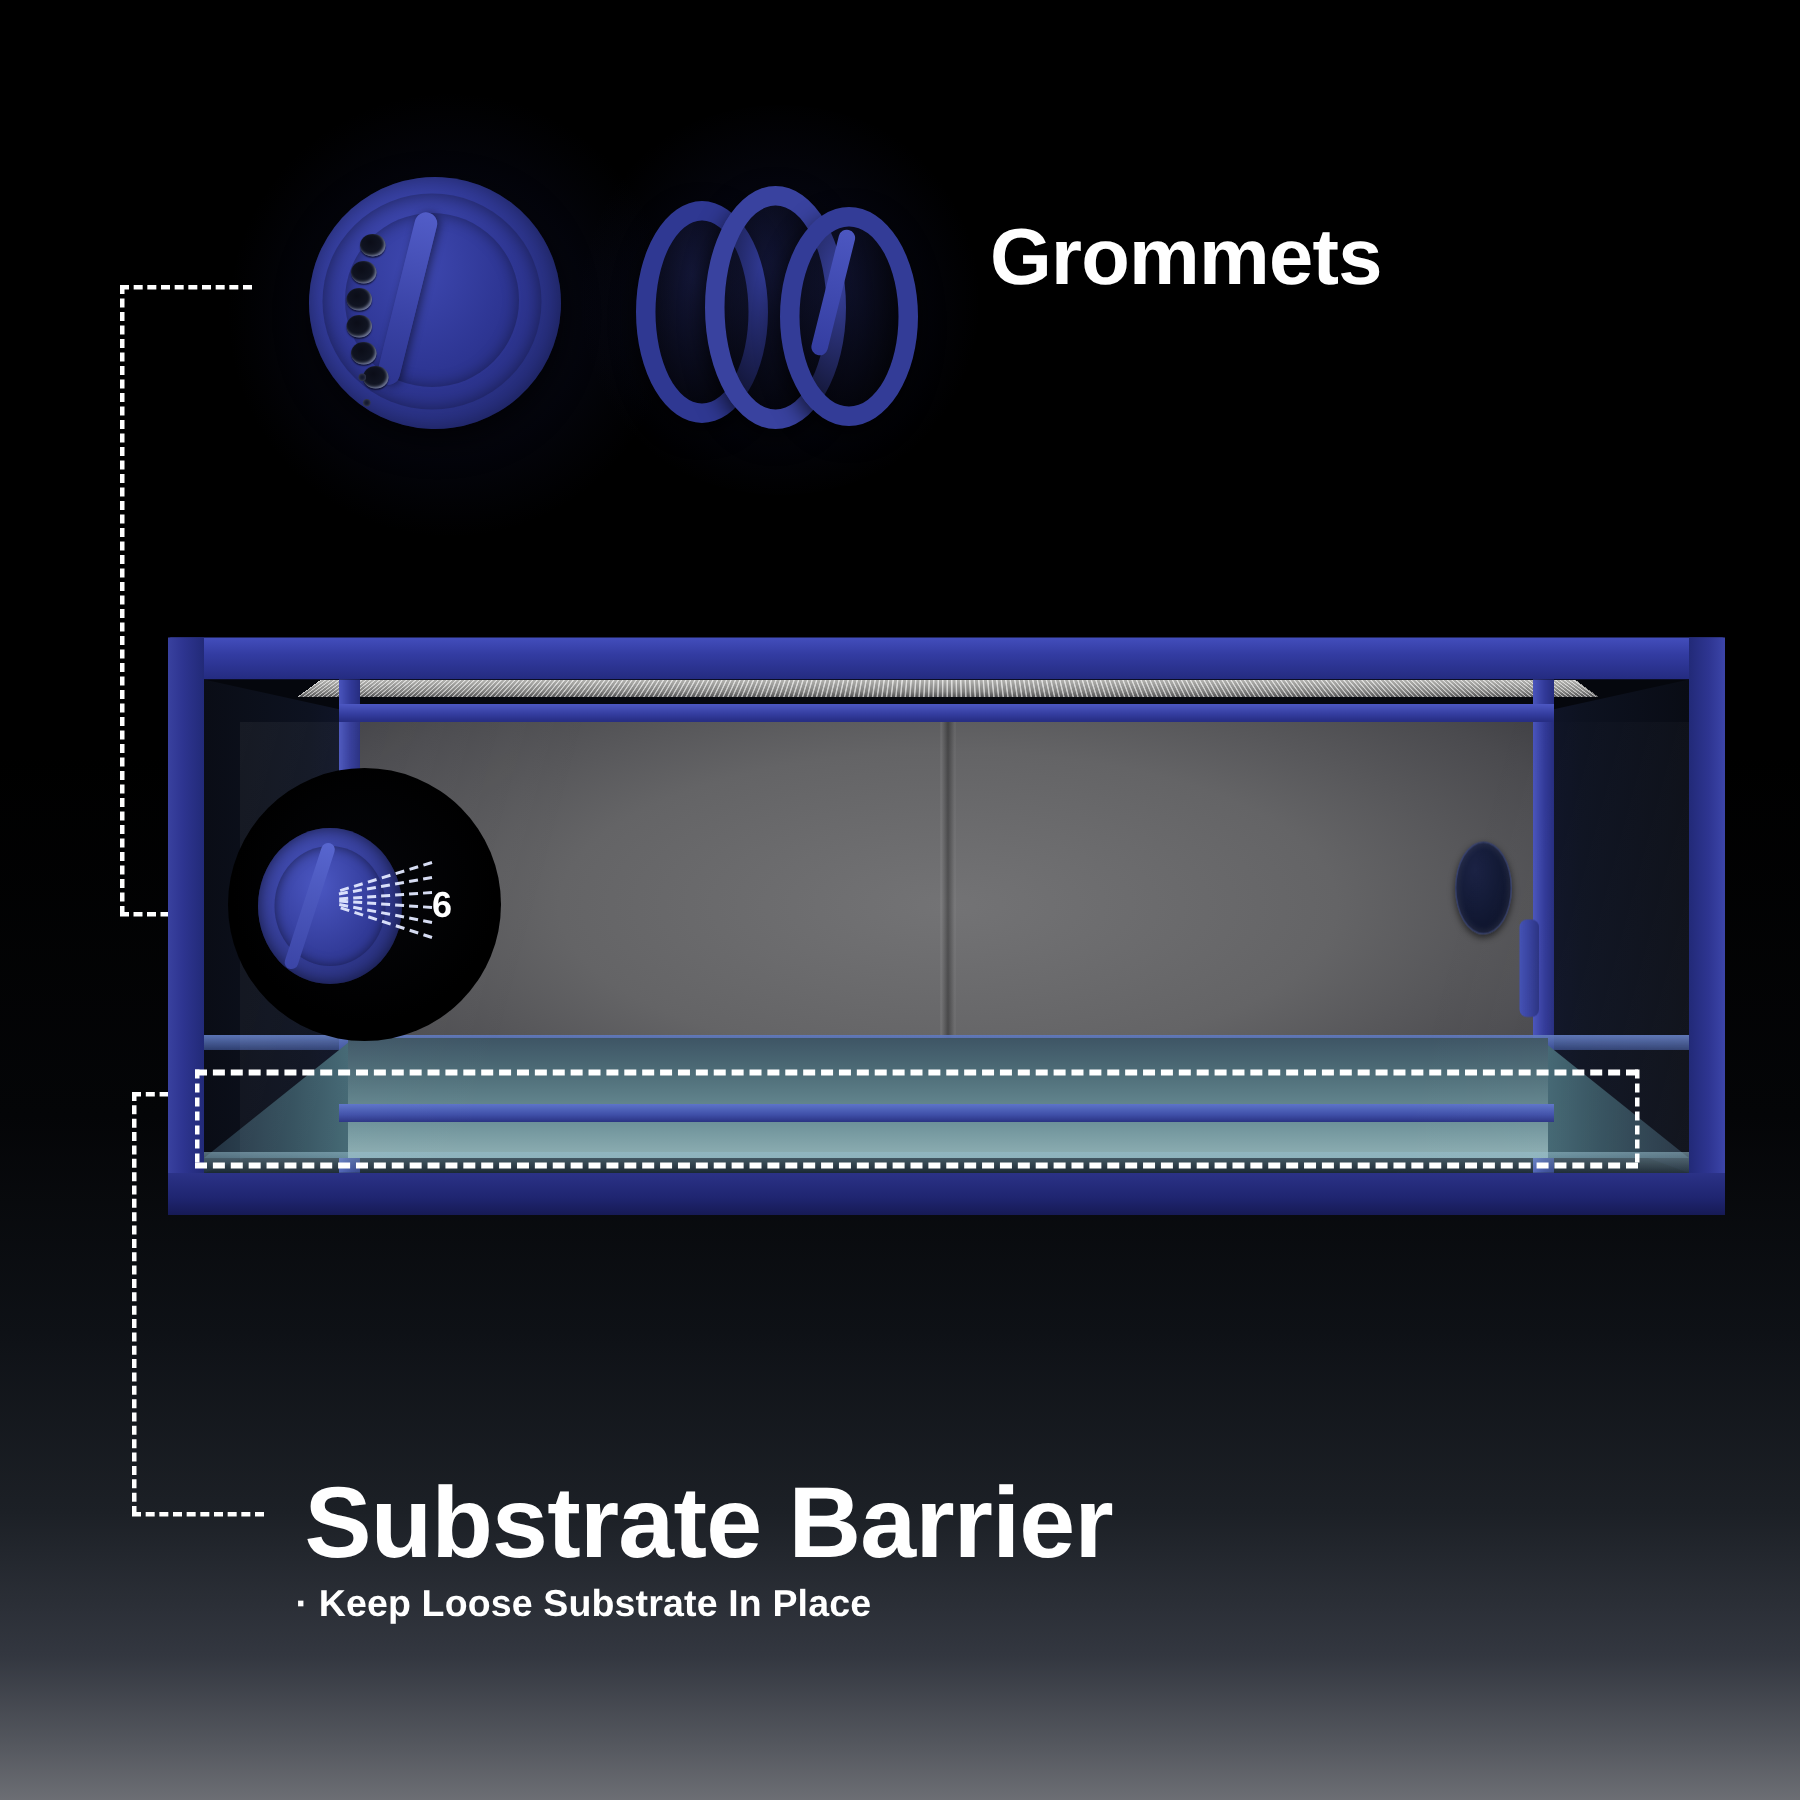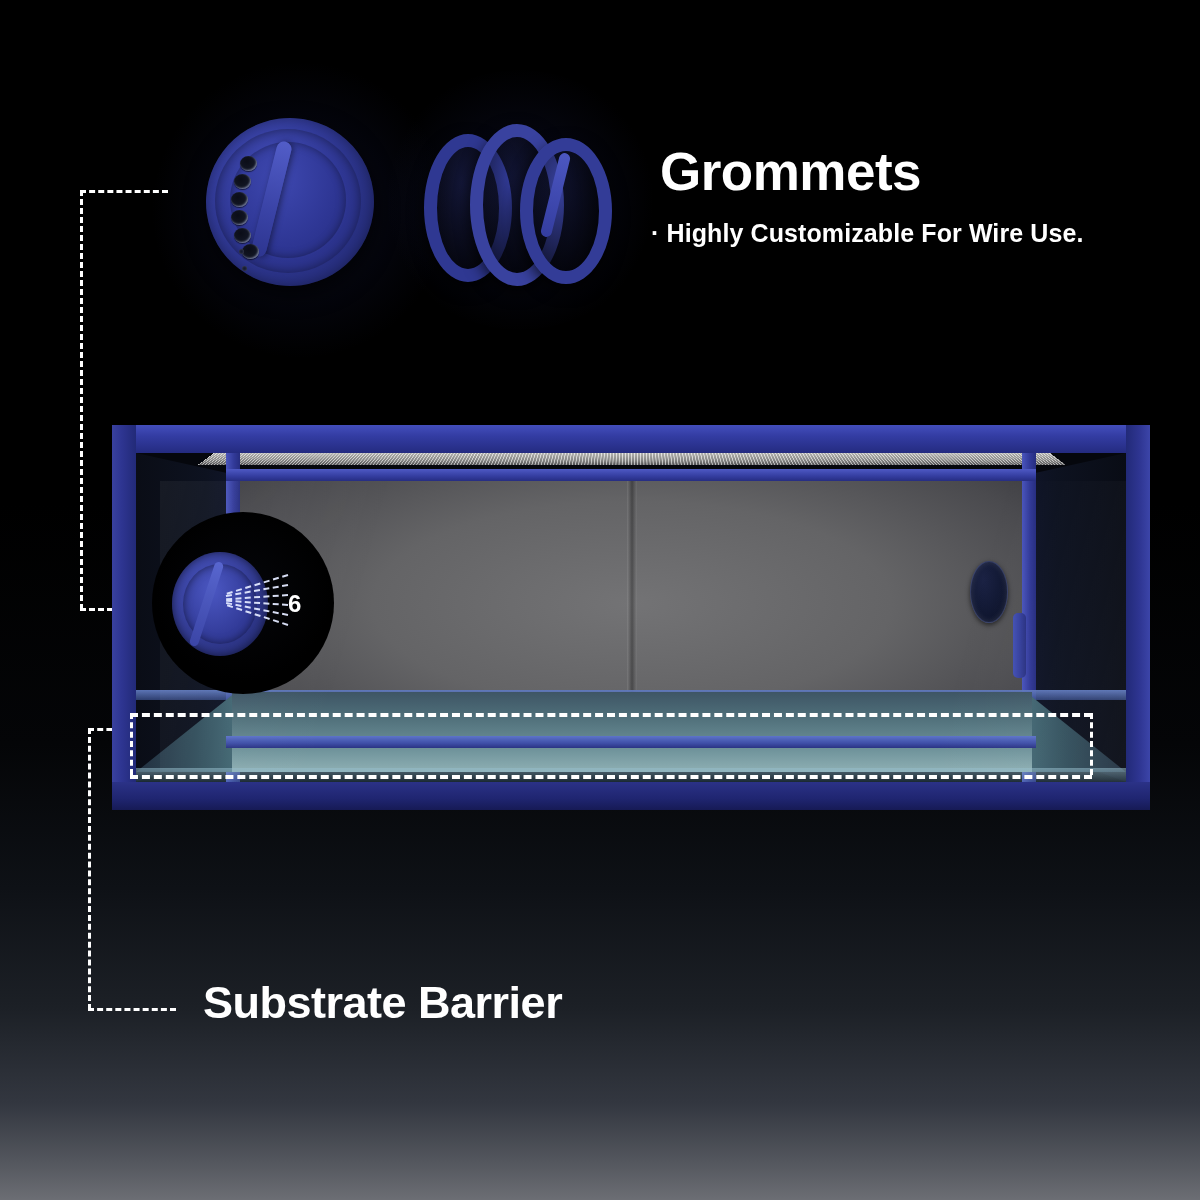--- a/index.html
+++ b/index.html
@@ -19,21 +19,21 @@
   
   .headline{
     position:absolute;color:#ffffff;font-weight:700;
     letter-spacing:-0.5px;white-space:nowrap;
   }
   #grommets-title{left:660px;top:141px;font-size:53px;}
   #grommets-sub{
     position:absolute;left:651px;top:219px;color:#fff;
     font-size:25px;font-weight:600;white-space:nowrap;letter-spacing:.1px;
   }
-  #substrate-title{left:203px;top:977px;font-size:45px;}
+  #substrate-title{left:203px;top:977px;font-size:67px;}
   #substrate-sub{
     position:absolute;left:197px;top:1055px;color:#fff;
     font-size:25px;font-weight:600;white-space:nowrap;letter-spacing:.1px;
   }
 
   
   .leader{position:absolute;}
   .dashline-v{
     position:absolute;width:0;
     border-left:3px dashed #ffffff;
@@ -263,23 +263,23 @@
   </div>
 
   <div id="shot-rings">
     <div class="ring r1"></div>
     <div class="ring r2"></div>
     <div class="ring r3"></div>
     <div class="ring-blade"></div>
   </div>
 
   <div class="headline" id="grommets-title">Grommets</div>
-  <div id="grommets-sub">· Highly Customizable For Wire Use.</div>
 
   <div class="headline" id="substrate-title">Substrate Barrier</div>
+  <div id="substrate-sub">· Keep Loose Substrate In Place</div>
 
   <div class="leader">
     <div class="dashline-h" style="left:80px;top:190px;width:88px;"></div>
     <div class="dashline-v" style="left:80px;top:190px;height:420px;"></div>
     <div class="dashline-h" style="left:80px;top:608px;width:78px;"></div>
   </div>
 
   <div class="leader">
     <div class="dashline-h" style="left:88px;top:728px;width:52px;"></div>
     <div class="dashline-v" style="left:88px;top:728px;height:282px;"></div>

